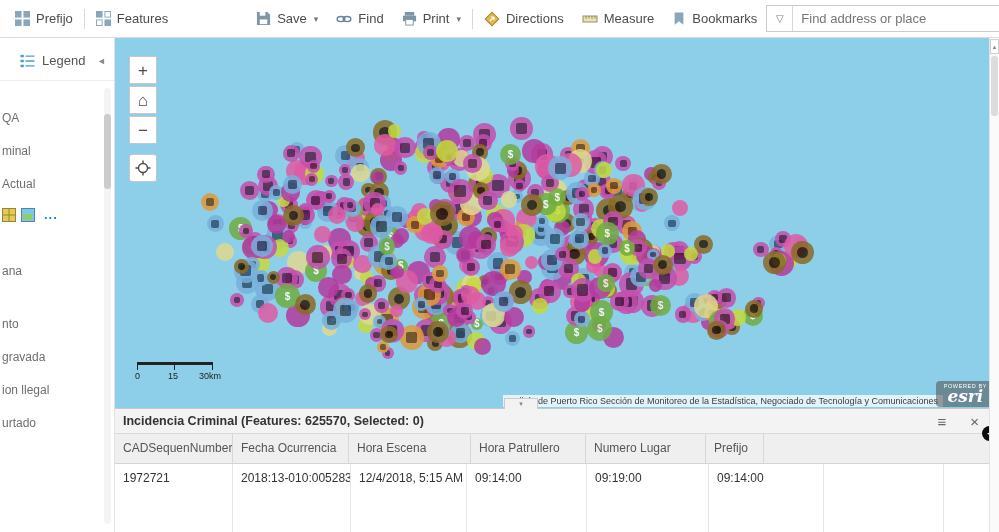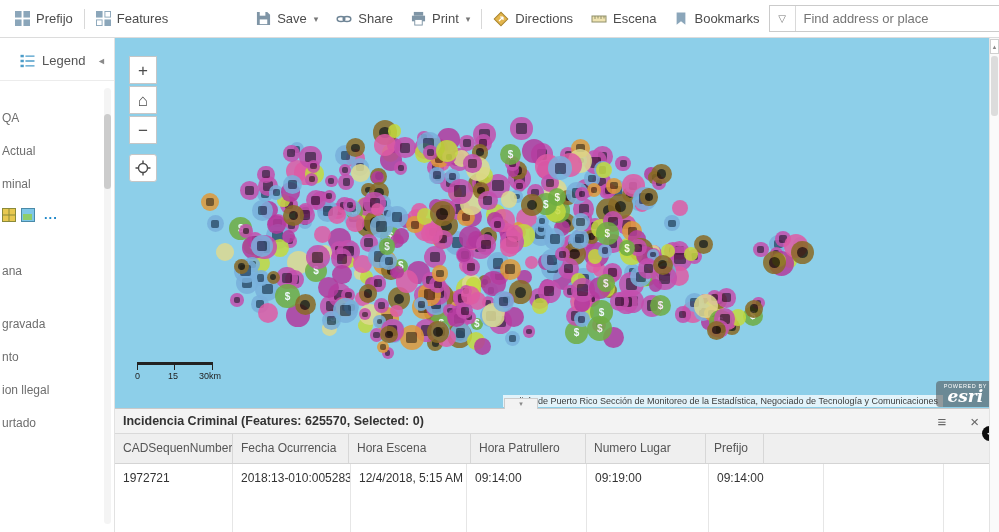--- a/index.html
+++ b/index.html
@@ -143,21 +143,21 @@
           <rect x="4" y="1" width="6" height="4" fill="#fff"></rect>
         </svg>
       <span>Save</span>
       <span class="caret">▾</span>
     </div>
     <div class="tool">
       <svg width="16" height="16" viewBox="0 0 16 16" fill="none" stroke="#6f8596" stroke-width="1.5">
           <ellipse cx="5" cy="8" rx="3.8" ry="2.5"></ellipse>
           <ellipse cx="11" cy="8" rx="3.8" ry="2.5"></ellipse>
         </svg>
-      <span>Share</span>
+      <span>Find</span>
     </div>
     <div class="tool">
       <svg width="15" height="15" viewBox="0 0 16 16">
           <rect x="3" y="1" width="10" height="4" fill="#7f95a6"></rect>
           <rect x="1" y="5" width="14" height="6" fill="#7f95a6"></rect>
           <rect x="4" y="9" width="8" height="6" fill="#fff" stroke="#7f95a6"></rect>
         </svg>
       <span>Print</span>
       <span class="caret">▾</span>
     </div>
@@ -167,21 +167,21 @@
           <rect x="3.2" y="3.2" width="9.6" height="9.6" transform="rotate(45 8 8)" fill="#e3b54d" stroke="#a9852f"></rect>
           <path d="M6 10l4-4M10 6h-3M10 6v3" stroke="#fff" stroke-width="1.2" fill="none"></path>
         </svg>
       <span>Directions</span>
     </div>
     <div class="tool">
       <svg width="16" height="16" viewBox="0 0 16 16">
           <rect x="1" y="5" width="14" height="6" fill="#efe3b0" stroke="#8f8f6a"></rect>
           <path d="M4 5v3M7 5v2.5M10 5v3M13 5v2.5" stroke="#8f8f6a" fill="none"></path>
         </svg>
-      <span>Escena</span>
+      <span>Measure</span>
     </div>
     <div class="tool">
       <svg width="14" height="15" viewBox="0 0 16 16">
           <path d="M3 1h10v14l-5-4-5 4z" fill="#8ba6ba"></path>
         </svg>
       <span>Bookmarks</span>
     </div>
   </div>
 
   <div class="searchwrap">
@@ -206,38 +206,38 @@
           <g stroke="#4b9cc9" stroke-width="1.6">
             <path d="M6 2.5h11M6 8.5h11M6 14.5h11"></path>
           </g>
         </svg>
       <span>Legend</span>
       <span class="collapse">◄</span>
     </div>
     <div class="side-body">
       <div id="legend-top">
           <div class="legend-item">QA</div>
+          <div class="legend-item">minal</div>
           <div class="legend-item">Actual</div>
-          <div class="legend-item">minal</div>
         </div>
       <div class="layeractions">
         <svg width="14" height="14" viewBox="0 0 14 14">
             <rect width="13" height="13" x="0.5" y="0.5" fill="#e8c84f" stroke="#8a8a3a"></rect>
             <path d="M0.5 7h13M7 0.5v13" stroke="#8a8a3a"></path>
           </svg>
         <svg width="14" height="14" viewBox="0 0 14 14">
             <rect width="13" height="13" x="0.5" y="0.5" fill="#7fc7e8" stroke="#4a8aa8"></rect>
             <rect x="2" y="6" width="9" height="6" fill="#8fce6a"></rect>
           </svg>
         <span class="more">...</span>
       </div>
       <div id="legend-bottom">
           <div class="legend-item">ana</div>
+          <div class="legend-item">nto</div>
           <div class="legend-item">gravada</div>
-          <div class="legend-item">nto</div>
           <div class="legend-item">ion llegal</div>
           <div class="legend-item">urtado</div>
         </div>
     </div>
     <div class="side-scroll">
       <div class="side-thumb"></div>
     </div>
   </div>
 
   <div class="mapcol">

